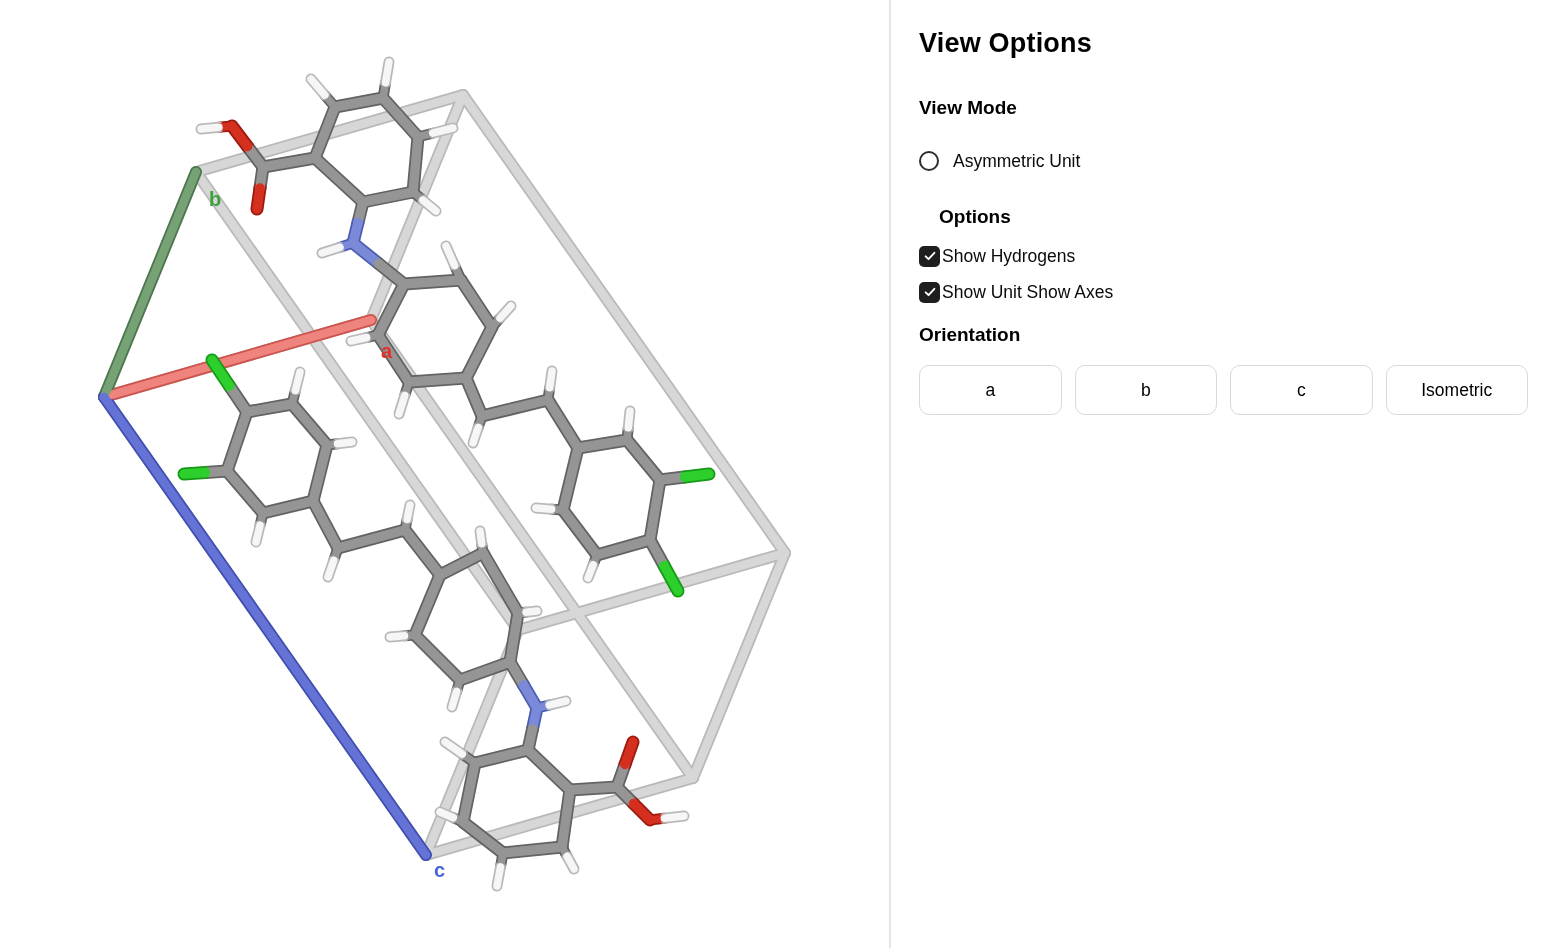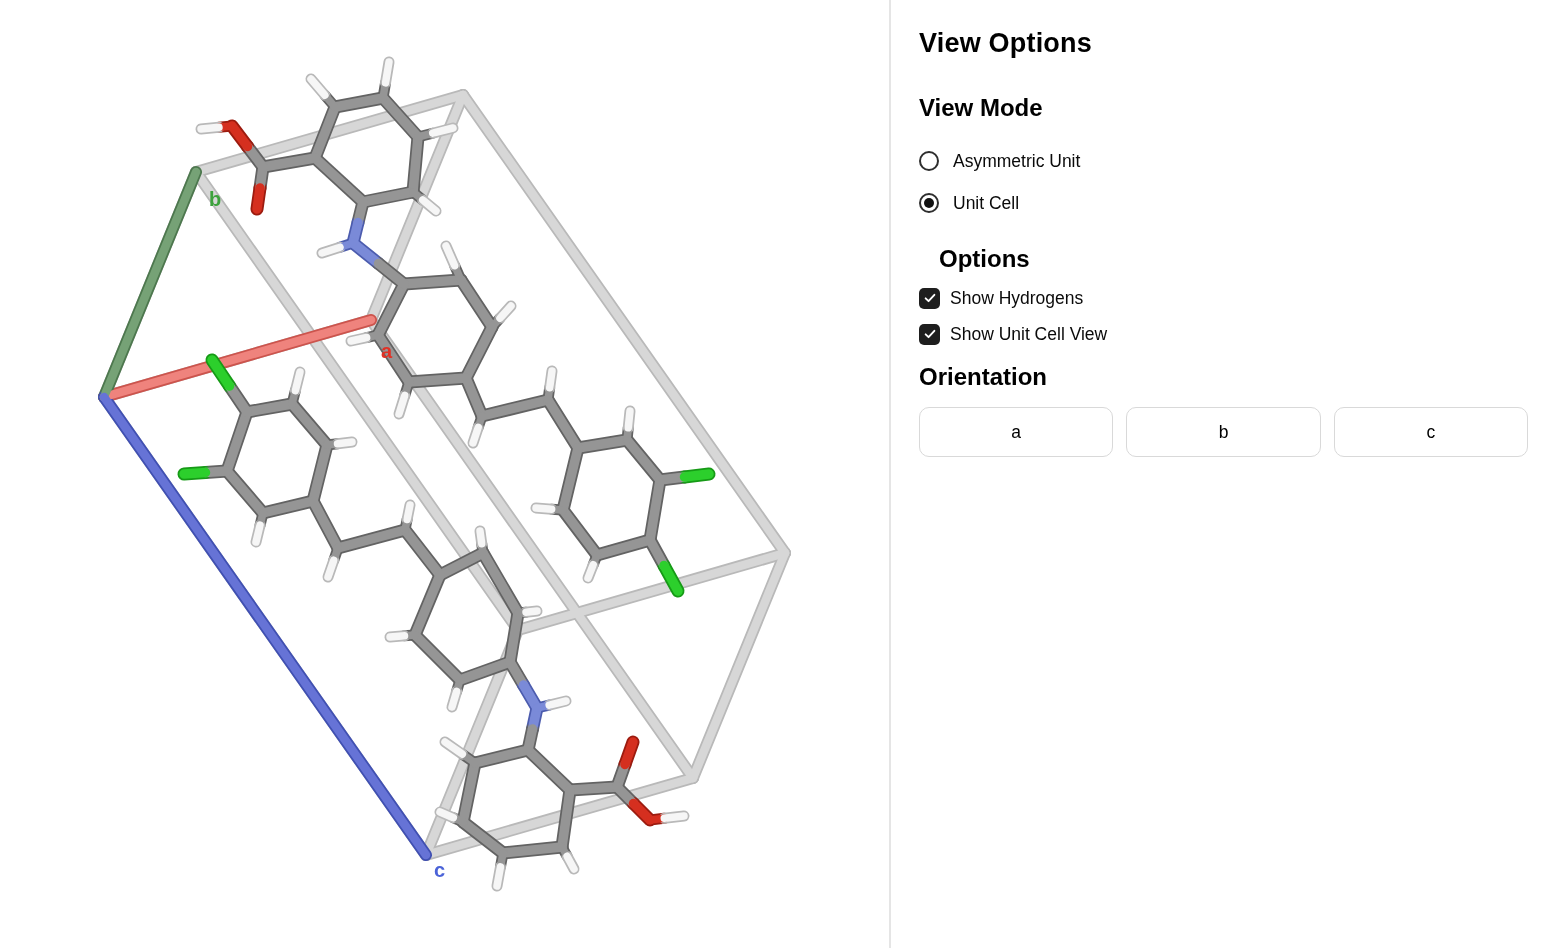--- a/index.html
+++ b/index.html
@@ -12,31 +12,31 @@
   .app { display: flex; width: 1545px; height: 948px; }
   .viewer { width: 889px; height: 948px; position: relative; background: #ffffff; }
   .divider { width: 2px; height: 948px; background: #e5e5e5; }
   .panel { flex: 1; height: 848px; background: #ffffff; padding: 0 17px 0 28px; }
 
   .panel h1 {
     font-size: 27px; line-height: 34px; font-weight: 700;
     color: #000; margin-top: 26px; letter-spacing: 0.2px;
   }
   .panel h2 {
-    font-size: 24px; line-height: 25px; font-weight: 700; color: #000;
+    font-size: 19px; line-height: 25px; font-weight: 700; color: #000;
   }
   .h-viewmode { margin-top: 35px; }
   .h-options  { margin-top: 22px; margin-left: 20px; }
   .h-orient   { margin-top: 12px; }
 
   .radio-list { margin-top: 20px; }
   .row { display: flex; align-items: center; }
   .radio-row { height: 42px; gap: 14px; cursor: pointer; }
   .cb-list { margin-top: 9px; }
-  .cb-row { height: 36px; gap: 10px; cursor: pointer; }
+  .cb-row { height: 36px; gap: 2px; cursor: pointer; }
   .lbl { font-size: 17.5px; color: #0a0a0a; }
 
   .radio {
     width: 20px; height: 20px; border: 2px solid #2e2e2e; border-radius: 50%;
     background: #fff; position: relative; flex: 0 0 auto;
   }
   .radio.sel::after {
     content: ""; position: absolute; left: 3px; top: 3px;
     width: 10px; height: 10px; border-radius: 50%; background: #111;
   }
@@ -366,47 +366,44 @@
 
   <aside class="panel">
     <h1>View Options</h1>
 
     <h2 class="h-viewmode">View Mode</h2>
     <div class="radio-list" id="view-mode-list">
         <div class="row radio-row">
           <span class="radio"></span>
           <span class="lbl">Asymmetric Unit</span>
         </div>
-        <div class="row radio-row">
-          <span class="radio sel"></span>
-          <span class="lbl">Unit Cell</span>
-        </div>
       </div>
 
     <h2 class="h-options">Options</h2>
     <div class="cb-list" id="options-list">
         <div class="row cb-row">
           <span class="cb">
             <svg width="14" height="14" viewBox="0 0 24 24">
               <path d="M4.5 12.5l5 5 10-11" stroke="#ffffff" stroke-width="3.2" fill="none" stroke-linecap="round" stroke-linejoin="round"></path>
             </svg>
           </span>
           <span class="lbl">Show Hydrogens</span>
         </div>
         <div class="row cb-row">
           <span class="cb">
             <svg width="14" height="14" viewBox="0 0 24 24">
               <path d="M4.5 12.5l5 5 10-11" stroke="#ffffff" stroke-width="3.2" fill="none" stroke-linecap="round" stroke-linejoin="round"></path>
             </svg>
           </span>
-          <span class="lbl">Show Unit Cell View</span>
+          <span class="lbl">Show Unit Show Axes</span>
         </div>
       </div>
 
     <h2 class="h-orient">Orientation</h2>
     <div class="btn-row" id="orientation-buttons">
         <button class="obtn">a</button>
         <button class="obtn">b</button>
         <button class="obtn">c</button>
+        <button class="obtn">Isometric</button>
       </div>
   </aside>
 
 </div>
 
 </body></html>

